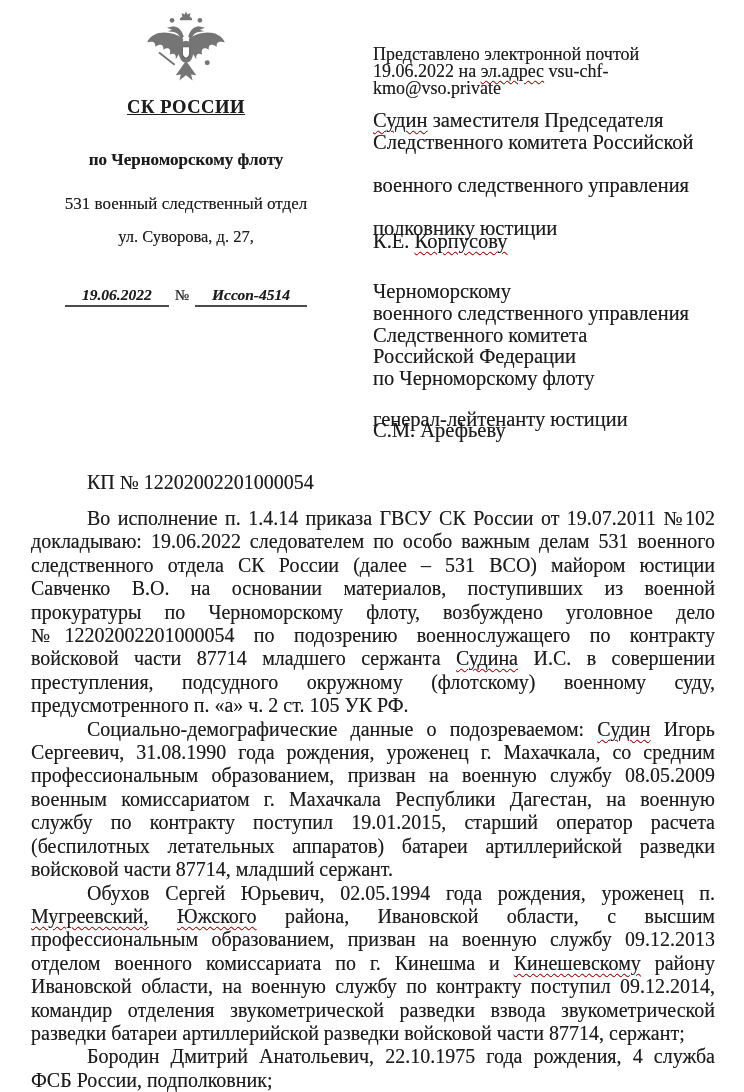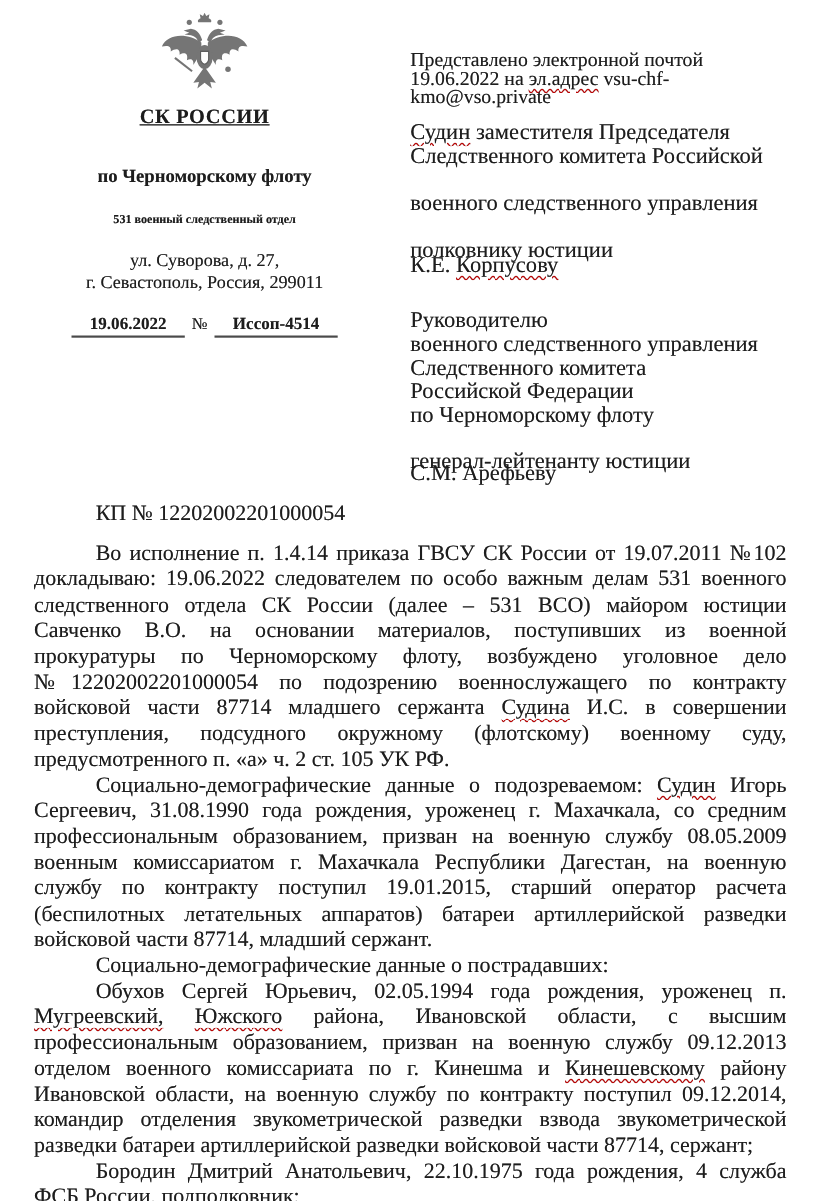--- a/index.html
+++ b/index.html
@@ -19,41 +19,41 @@
     color:var(--ink);
     font-family:"Liberation Serif","DejaVu Serif",serif;
     overflow:hidden;
     text-shadow:0 0 .45px rgba(25,25,25,.55); 
   }
   
   .lh-left{position:absolute;left:24px;top:0;width:324px;text-align:center;}
   .emblem{position:absolute;left:50%;transform:translateX(-50%);top:6px;}
   .org-top{position:absolute;left:0;right:0;top:97px;font-weight:bold;font-size:18.5px;letter-spacing:.6px;text-decoration:underline;}
   .unit{position:absolute;left:0;right:0;top:127px;font-weight:bold;font-size:17px;line-height:21.5px;}
-  .dept{position:absolute;left:0;right:0;top:194px;font-weight:bold;font-size:11px;}
+  .dept{position:absolute;left:0;right:0;top:194px;font-weight:normal;font-size:17px;}
   .addr{position:absolute;left:0;right:0;top:227px;font-size:16.5px;line-height:20px;}
   .date-row{position:absolute;left:0;right:0;top:286px;font-size:15.5px;white-space:nowrap;}
   .date-row .ul{
     display:inline-block;border-bottom:2px solid var(--rule);
-    font-weight:bold;padding:0 17px 1px;
+    font-weight:bold;font-style:italic;padding:0 17px 1px;
   }
   .date-row .nsign{display:inline-block;margin:0 6px;font-size:15px;}
   
   .lh-right{position:absolute;left:373px;top:0;width:362px;}
   .rc{position:absolute;left:0;right:0;}
   .email{top:46px;font-size:18px;line-height:17px;}
   .a1{top:110px;font-size:20.5px;line-height:21.8px;}
   .rank1{top:217px;font-size:20.5px;}
   .name1{top:230px;font-size:20.5px;}
   .a2{top:281px;font-size:20.5px;line-height:21.8px;}
   .rank2{top:391px;font-size:20.5px;margin-top:17px;}
   .name2{top:419px;font-size:20.5px;}
   
   .doc-body{position:absolute;left:31px;top:452px;width:684px;}
-  .case{margin:4px 0 13px;text-indent:56px;font-size:20px;}
+  .case{margin:19px 0 13px;text-indent:56px;font-size:20px;}
   .par{
     margin:0;font-size:20px;line-height:23.4px;
     text-align:justify;text-indent:56px;
   }
   
   .misspell{
     text-decoration-line:underline;
     text-decoration-style:wavy;
     text-decoration-color:var(--spell);
     text-decoration-thickness:1.3px;
@@ -91,39 +91,38 @@
 
         <circle cx="89" cy="73" r="3.4"></circle>
       </g>
 
       <path d="M55 51 h10 v9 q0 5 -5 7 q-5 -2 -5 -7 z" fill="#ffffff" stroke="#5e5e5e" stroke-width="1.4"></path>
     </svg>
 
     <div class="org-top">СК РОССИИ</div>
     <div class="unit"><br><span>по Черноморскому флоту</span><br></div>
     <div class="dept">531 военный следственный отдел</div>
-    <div class="addr"><span>ул. Суворова, д. 27,</span><br><span>г. Севастополь, Россия, 299011</span></div>
+    <div class="addr"><span>ул. Суворова, д. 27,</span><br></div>
 
     <div class="date-row">
       <span class="ul">19.06.2022</span><span class="nsign">№</span><span class="ul">Иссоп-4514</span>
     </div>
   </div>
 
   <div class="lh-right">
     <div class="rc email"><span>Представлено электронной почтой</span><br><span>19.06.2022 на </span><span class="misspell">эл.адрес</span><span> vsu-chf-kmo@vso.private</span></div>
     <div class="rc a1"><span class="misspell">Судин</span><span> заместителя Председателя</span><br><span>Следственного комитета Российской</span><br><br><span>военного следственного управления</span></div>
     <div class="rc rank1">полковнику юстиции</div>
     <div class="rc name1"><span>К.Е. </span><span class="misspell">Корпусову</span></div>
-    <div class="rc a2"><span>Руководителю</span><br><span>военного следственного управления</span><br><span>Следственного комитета</span><br><span>Российской Федерации</span><br><span>по Черноморскому флоту</span></div>
+    <div class="rc a2"><span>Черноморскому</span><br><span>военного следственного управления</span><br><span>Следственного комитета</span><br><span>Российской Федерации</span><br><span>по Черноморскому флоту</span></div>
     <div class="rc rank2">генерал-лейтенанту юстиции</div>
     <div class="rc name2">С.М. Арефьеву</div>
   </div>
 
   <div class="doc-body">
     <p class="case">КП № 12202002201000054</p>
     <p class="par"><span>Во исполнение п. 1.4.14 приказа ГВСУ СК России от 19.07.2011 №102 докладываю: 19.06.2022 следователем по особо важным делам 531 военного следственного отдела СК России (далее – 531 ВСО) майором юстиции Савченко В.О. на основании материалов, поступивших из военной прокуратуры по Черноморскому флоту, возбуждено уголовное дело №12202002201000054 по подозрению военнослужащего по контракту войсковой части 87714 младшего сержанта </span><span class="misspell">Судина</span><span> И.С. в совершении преступления, подсудного окружному (флотскому) военному суду, предусмотренного п. «а» ч. 2 ст. 105 УК РФ.</span></p>
     <p class="par"><span>Социально-демографические данные о подозреваемом: </span><span class="misspell">Судин</span><span> Игорь Сергеевич, 31.08.1990 года рождения, уроженец г. Махачкала, со средним профессиональным образованием, призван на военную службу 08.05.2009 военным комиссариатом г. Махачкала Республики Дагестан, на военную службу по контракту поступил 19.01.2015, старший оператор расчета (беспилотных летательных аппаратов) батареи артиллерийской разведки войсковой части 87714, младший сержант.</span></p>
-    <p class="par"><span>Социально-демографические данные о пострадавших:</span></p>
     <p class="par"><span>Обухов Сергей Юрьевич, 02.05.1994 года рождения, уроженец п. </span><span class="misspell">Мугреевский,</span><span> </span><span class="misspell">Южского</span><span> района, Ивановской области, с высшим профессиональным образованием, призван на военную службу 09.12.2013 отделом военного комиссариата по г. Кинешма и </span><span class="misspell">Кинешевскому</span><span> району Ивановской области, на военную службу по контракту поступил 09.12.2014, командир отделения звукометрической разведки взвода звукометрической разведки батареи артиллерийской разведки войсковой части 87714, сержант;</span></p>
     <p class="par"><span>Бородин Дмитрий Анатольевич, 22.10.1975 года рождения, 4 служба ФСБ России, подполковник;</span></p>
   </div>
 
 </div>
 
 </body></html>

